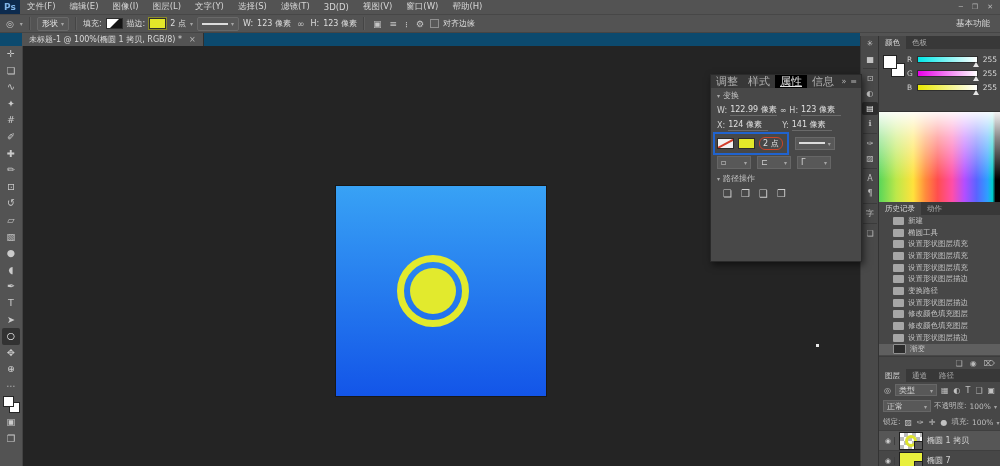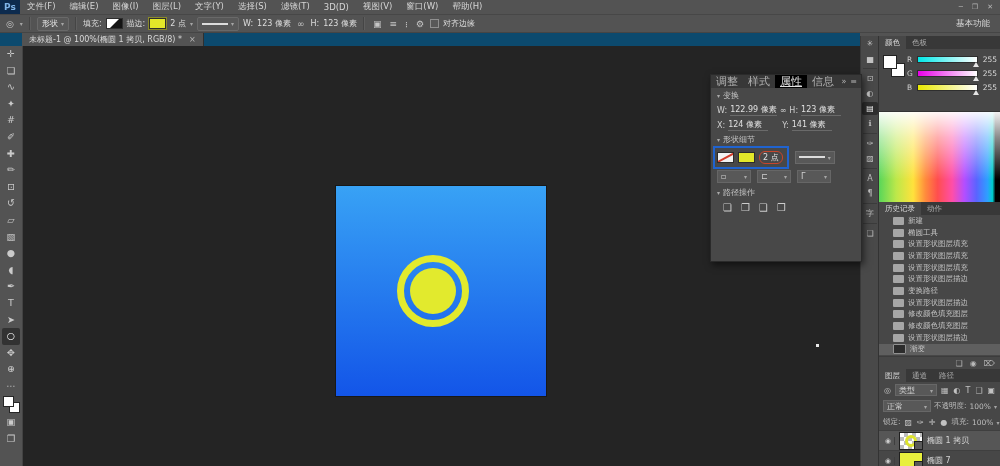--- a/index.html
+++ b/index.html
@@ -271,24 +271,20 @@
       <span>H:</span>
       <span class="dim-val">123 像素</span>
     </div>
     <div class="dim-row">
       <span>X:</span>
       <span class="dim-val">124 像素</span>
       <span style="width:8px"></span>
       <span>Y:</span>
       <span class="dim-val">141 像素</span>
     </div>
-    <div class="psec">
-      <span class="car">▾</span>
-      <span>形状细节</span>
-    </div>
     <div class="stroke-row">
       <span class="ann-blue"></span>
       <span class="sw2 no-fill"></span>
       <span class="sw2 yellow"></span>
       <span class="ann-red">2 点</span>
       <span class="line-combo">
         <span class="line-prev"></span>
         <span class="carr">▾</span>
       </span>
     </div>

